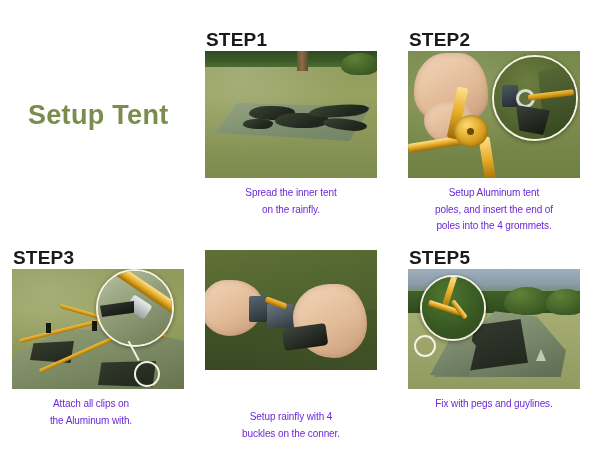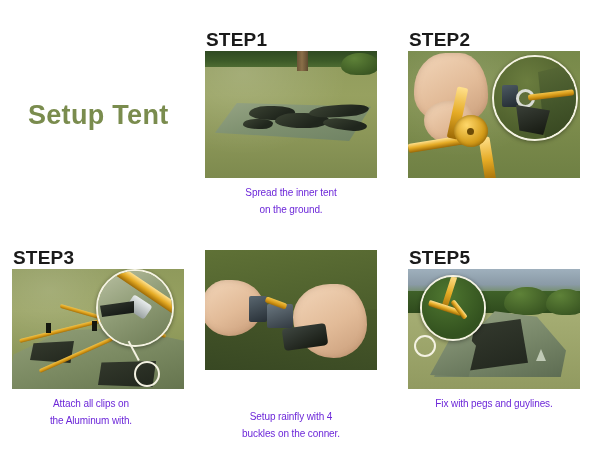--- a/index.html
+++ b/index.html
@@ -169,21 +169,21 @@
     <div class="shrub" style="left:136px;top:2px;width:38px;height:22px;"></div>
     <div class="tarp" style="left:10px;top:52px;width:156px;height:38px;clip-path:polygon(14% 0,100% 10%,86% 100%,0 78%);"></div>
     <div class="bundle" style="left:44px;top:55px;width:46px;height:14px;"></div>
     <div class="bundle" style="left:70px;top:62px;width:54px;height:15px;"></div>
     <div class="bundle" style="left:104px;top:54px;width:60px;height:12px;transform:rotate(-4deg);"></div>
     <div class="bundle" style="left:38px;top:68px;width:30px;height:10px;"></div>
     <div class="bundle" style="left:118px;top:68px;width:44px;height:11px;transform:rotate(6deg);"></div>
   </div>
   <div class="caption">
     <div>Spread the inner tent</div>
-    <div>on the ground.</div>
+    <div>on the rainfly.</div>
   </div>
 </div>
 
 <div class="step" id="cell-step2">
   <div class="step-label">STEP2</div>
   <div class="photo">
     <div class="lawn dark"></div>
     <div class="hand" style="left:6px;top:2px;width:74px;height:72px;border-radius:45% 40% 50% 55%/55% 60% 40% 45%;"></div>
     <div class="hand" style="left:16px;top:50px;width:50px;height:42px;border-radius:50% 35% 45% 50%/45% 55% 45% 55%;"></div>
     <div class="pole sheen" style="left:0;top:88px;width:64px;height:9px;transform:rotate(-9deg);"></div>
@@ -192,20 +192,25 @@
     <div style="position:absolute;left:46px;top:64px;width:34px;height:32px;border-radius:50%;background:radial-gradient(circle at 38% 32%, #ffd76a, #d49c19 60%, #9a6c08);box-shadow:inset 0 0 4px rgba(90,60,0,.6);"></div>
     <div style="position:absolute;left:59px;top:77px;width:7px;height:7px;border-radius:50%;background:#6b4a06;"></div>
     <div class="inset-circle" style="left:84px;top:4px;width:82px;height:82px;">
       <div style="position:absolute;inset:0;background:radial-gradient(circle at 40% 30%, #6b7d3f, #4d5e2c 70%);"></div>
       <div class="fly" style="right:0;top:6px;width:38px;height:76px;clip-path:polygon(0 12%,100% 0,100% 100%,18% 100%);"></div>
       <div class="buckle" style="left:8px;top:28px;width:16px;height:22px;"></div>
       <div style="position:absolute;left:22px;top:32px;width:13px;height:13px;border-radius:50%;border:3px solid #d9dcd6;background:#5f6f3c;"></div>
       <div class="pole" style="left:34px;top:35px;width:46px;height:6px;transform:rotate(-7deg);"></div>
       <div style="position:absolute;left:22px;top:48px;width:34px;height:30px;background:linear-gradient(160deg,#3a4038,#14170f);clip-path:polygon(0 0,100% 18%,80% 100%,10% 85%);"></div>
     </div>
+  </div>
+  <div class="caption">
+    <div>Setup Aluminum tent</div>
+    <div>poles, and insert the end of</div>
+    <div>poles into the 4 grommets.</div>
   </div>
 </div>
 
 <div class="step" id="cell-step3">
   <div class="step-label">STEP3</div>
   <div class="photo">
     <div class="lawn"></div>
     <div class="tentbody" style="left:-6px;top:56px;width:190px;height:70px;clip-path:polygon(4% 42%,30% 8%,62% 4%,100% 26%,100% 100%,0 100%);"></div>
     <div class="mesh" style="left:18px;top:72px;width:44px;height:22px;clip-path:polygon(8% 10%,100% 0,92% 100%,0 86%);"></div>
     <div class="mesh" style="left:86px;top:92px;width:58px;height:26px;clip-path:polygon(6% 6%,100% 0,94% 100%,0 92%);"></div>

